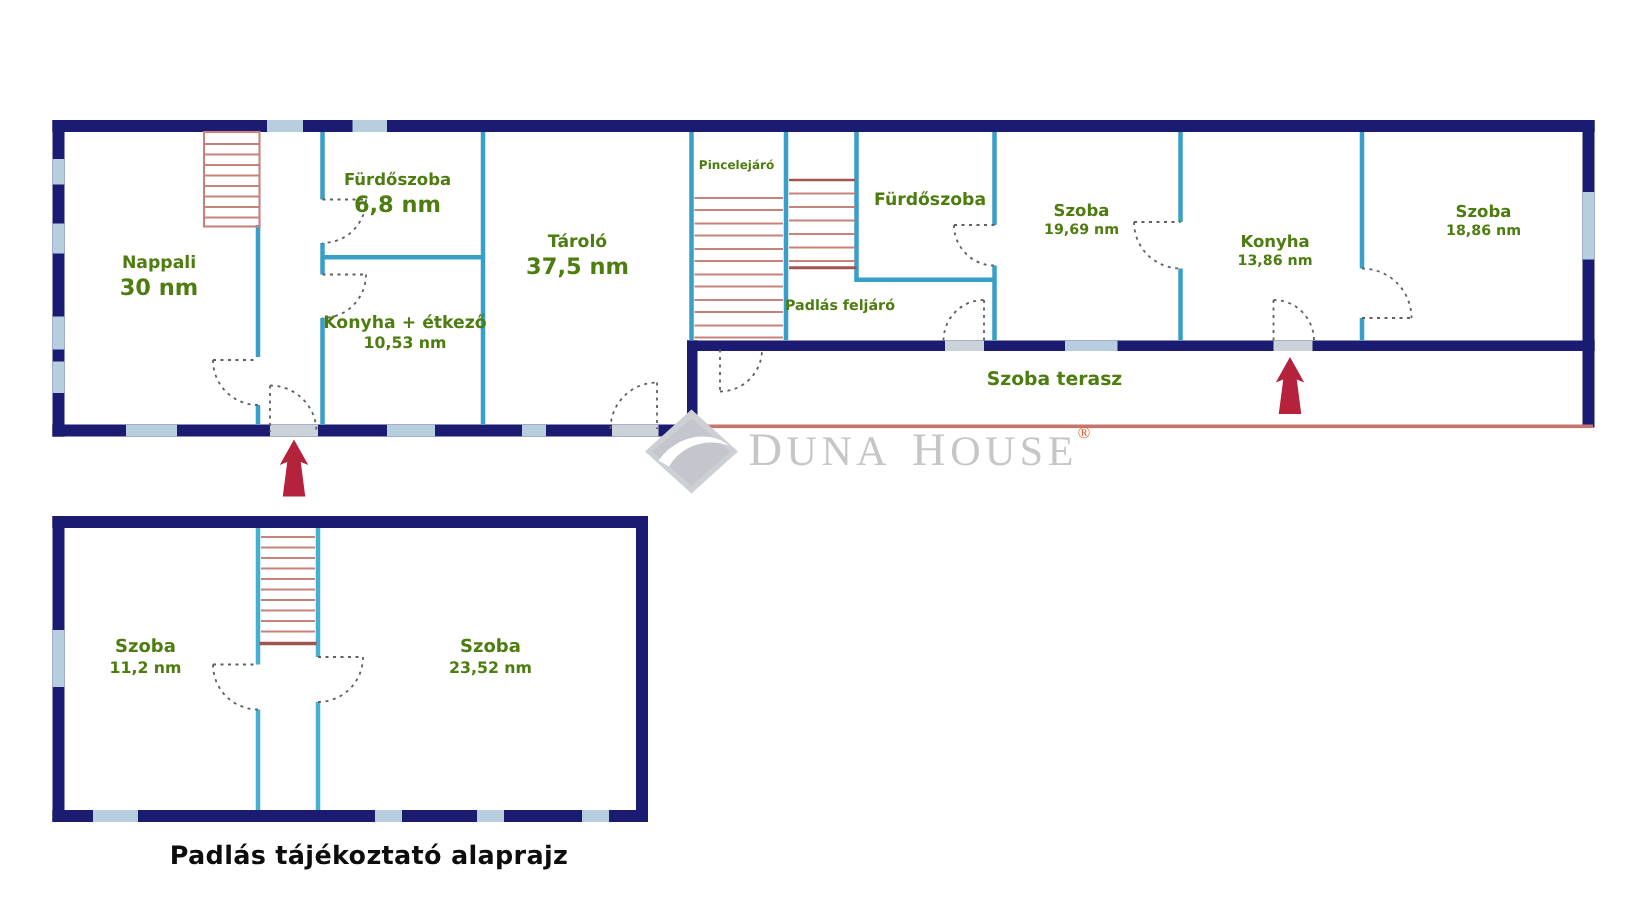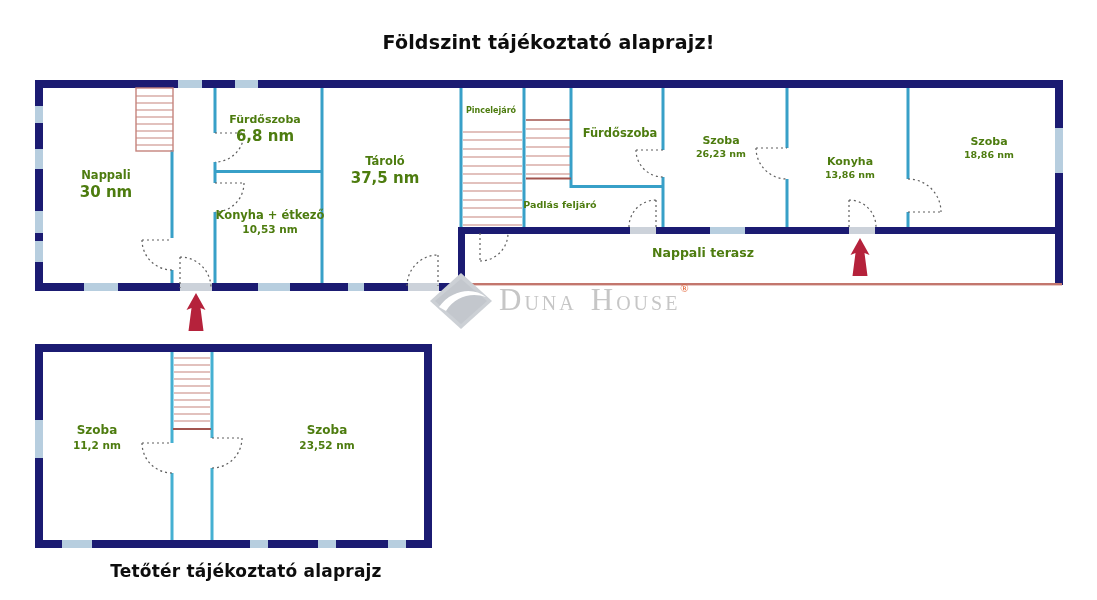--- a/index.html
+++ b/index.html
@@ -20,21 +20,21 @@
   }
   .rname{display:block;font-weight:bold;font-size:11.5px;}
   .rarea{display:block;font-weight:bold;font-size:15px;}
   .rarea:empty{display:none;}
   .watermark{
     position:absolute;left:499px;top:282px;color:#c6c6c6;
     font-family:"Liberation Serif","DejaVu Serif",serif;
     letter-spacing:3px;white-space:nowrap;
   }
   .wm-big{font-size:31px;}
-  .wm-small{font-size:20px;}
+  .wm-small{font-size:28px;}
   .wm-gap{margin-left:14px;}
   .wm-reg{font-size:11px;color:#e05a2b;vertical-align:18px;letter-spacing:0;}
 </style>
 </head>
 <body>
 
 <div id="canvas">
 
   <svg id="plan-svg" width="1097" height="600" viewBox="0 0 1097 600">
 
@@ -156,22 +156,21 @@
     <g>
       <path d="M860 238 L869.5 255 L864.5 253 L867.5 276 L852.5 276 L855.5 253 L850.5 255 Z" fill="#b5223b"></path>
     </g>
     <g>
       <polygon points="461,273 492,301 461,329 430,301" fill="#ccd0d5"></polygon>
       <polygon points="461,279 487,301 461,324 435,301" fill="#c3c7cd"></polygon>
       <path d="M439 307 C452 289 474 287 486 297 C472 292 455 296 446 311 Z" fill="#ffffff"></path>
     </g>
   </svg>
 
-  <div id="title-top" class="page-title">Földszint tájékoztató alaprajz!</div>
-  <div id="title-bottom" class="page-title">Tetőtér tájékoztató alaprajz</div>
+  <div id="title-bottom" class="page-title">Padlás tájékoztató alaprajz</div>
 
   <div class="room-label" style="left:106px;top:185px;">
     <span class="rname">Nappali</span>
     <span class="rarea">30 nm</span>
   </div>
   <div class="room-label" style="left:265px;top:130px;">
     <span class="rname" style="font-size:11px;">Fürdőszoba</span>
     <span class="rarea">6,8 nm</span>
   </div>
   <div class="room-label" style="left:270px;top:222px;">
@@ -189,32 +188,32 @@
   <div class="room-label" style="left:560px;top:205px;">
     <span class="rname" style="font-size:9.5px;">Padlás feljáró</span>
 
   </div>
   <div class="room-label" style="left:620px;top:133px;">
     <span class="rname">Fürdőszoba</span>
 
   </div>
   <div class="room-label" style="left:721px;top:147px;">
     <span class="rname" style="font-size:11px;">Szoba</span>
-    <span class="rarea" style="font-size:9.5px;">26,23 nm</span>
+    <span class="rarea" style="font-size:9.5px;">19,69 nm</span>
   </div>
   <div class="room-label" style="left:850px;top:150px;">
     <span class="rname" style="font-size:11px;margin-top:36px;">Konyha</span>
     <span class="rarea" style="font-size:9.5px;">13,86 nm</span>
   </div>
   <div class="room-label" style="left:989px;top:148px;">
     <span class="rname" style="font-size:11px;">Szoba</span>
     <span class="rarea" style="font-size:9.5px;">18,86 nm</span>
   </div>
   <div class="room-label" style="left:703px;top:253px;">
-    <span class="rname" style="font-size:12.5px;">Nappali terasz</span>
+    <span class="rname" style="font-size:12.5px;">Szoba terasz</span>
 
   </div>
 
   <div class="room-label" style="left:97px;top:438px;">
     <span class="rname" style="font-size:12px;">Szoba</span>
     <span class="rarea" style="font-size:10.5px;">11,2 nm</span>
   </div>
   <div class="room-label" style="left:327px;top:438px;">
     <span class="rname" style="font-size:12px;">Szoba</span>
     <span class="rarea" style="font-size:10.5px;">23,52 nm</span>

